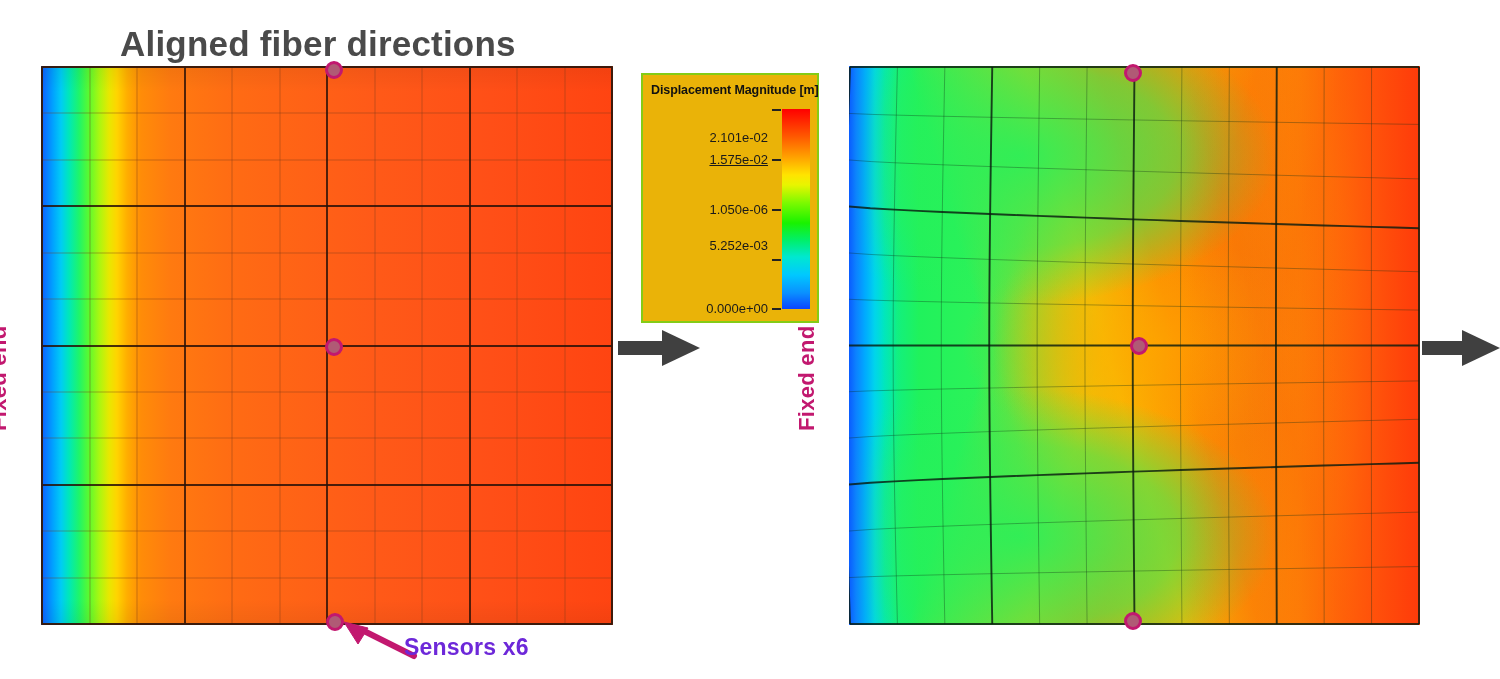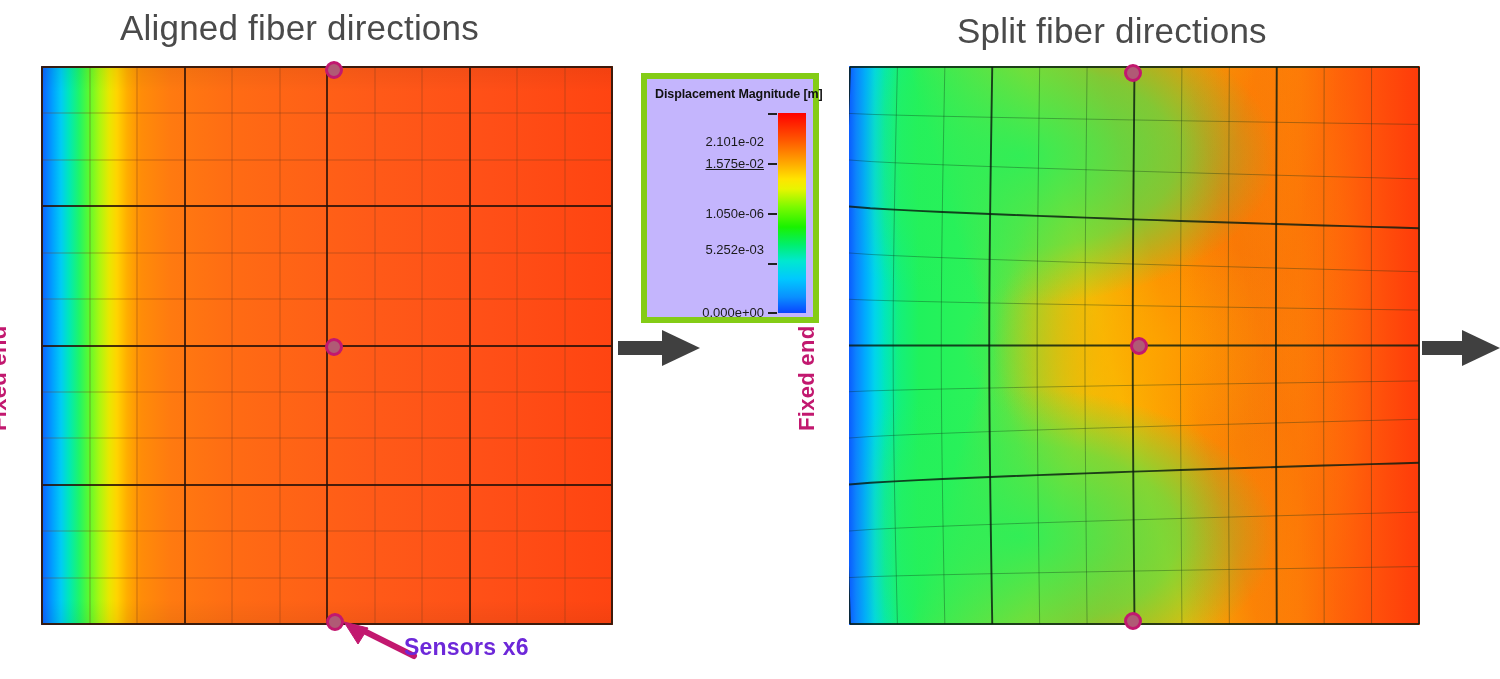--- a/index.html
+++ b/index.html
@@ -3,22 +3,22 @@
 <meta charset="utf-8">
 <style>
   html,body{margin:0;padding:0;background:#ffffff;}
   body{width:1500px;height:679px;position:relative;overflow:hidden;
        font-family:"Liberation Sans",sans-serif;}
 
   .stage{position:absolute;inset:0;}
 
   
   .panel-title{
-    position:absolute;font-size:35px;font-weight:400;color:#4a4a4a;
-    letter-spacing:.2px;white-space:nowrap;font-family:"Liberation Sans",sans-serif;
+    position:absolute;font-size:35px;font-weight:700;color:#4a4a4a;
+    letter-spacing:.2px;white-space:nowrap;font-family:"Liberation Sans",sans-serif;margin-top:16px;
   }
   #title-left{left:120px;top:8px;}
   #title-right{left:957px;top:11px;}
 
   
   .fixed-end{
     position:absolute;font-size:22px;font-weight:bold;color:#c2186f;
     transform:rotate(-90deg);transform-origin:left bottom;white-space:nowrap;
     letter-spacing:.3px;
   }
@@ -96,21 +96,21 @@
       rgba(10,92,255,1) 0px, rgba(12,130,255,.96) 7px, rgba(0,170,255,.85) 16px,
       rgba(0,215,235,.6) 26px, rgba(0,230,190,.3) 36px, rgba(0,230,160,0) 52px);
   }
 
   
   .mesh{position:absolute;inset:0;pointer-events:none;}
 
   
   #legend{
     position:absolute;left:641px;top:73px;width:178px;height:250px;
-    background:#c4b5fd;border:6px solid #84cc16;box-sizing:border-box;
+    background:#eab308;border:2px solid #84cc16;box-sizing:border-box;
   }
   #legend-title{
     position:absolute;left:8px;top:8px;font-size:12.5px;font-weight:bold;
     color:#111;white-space:nowrap;letter-spacing:-.1px;
   }
   #legend-bar{
     position:absolute;right:7px;top:34px;width:28px;height:200px;
     background:linear-gradient(to bottom,
       #ff0000 0%, #ff5a00 14%, #ffa800 25%, #ffe400 33%,
       #e8f500 38%, #7bfa00 47%, #19f200 57%, #00ef6e 66%,
@@ -142,21 +142,20 @@
   .load-arrow{position:absolute;}
   #arrow-mid{left:618px;top:330px;}
   #arrow-end{left:1422px;top:330px;}
 </style>
 </head>
 <body>
 
 <div class="stage">
 
   <div class="panel-title" id="title-left">Aligned fiber directions</div>
-  <div class="panel-title" id="title-right">Split fiber directions</div>
 
   <div class="fixed-end" id="fixed-left">Fixed end</div>
   <div class="fixed-end" id="fixed-right">Fixed end</div>
 
   <div class="plot" id="plot-left">
     <div class="field">
       <div class="ramp-left"></div>
       <div class="shade-v"></div>
     </div>
     <svg class="mesh" width="572" height="559">

